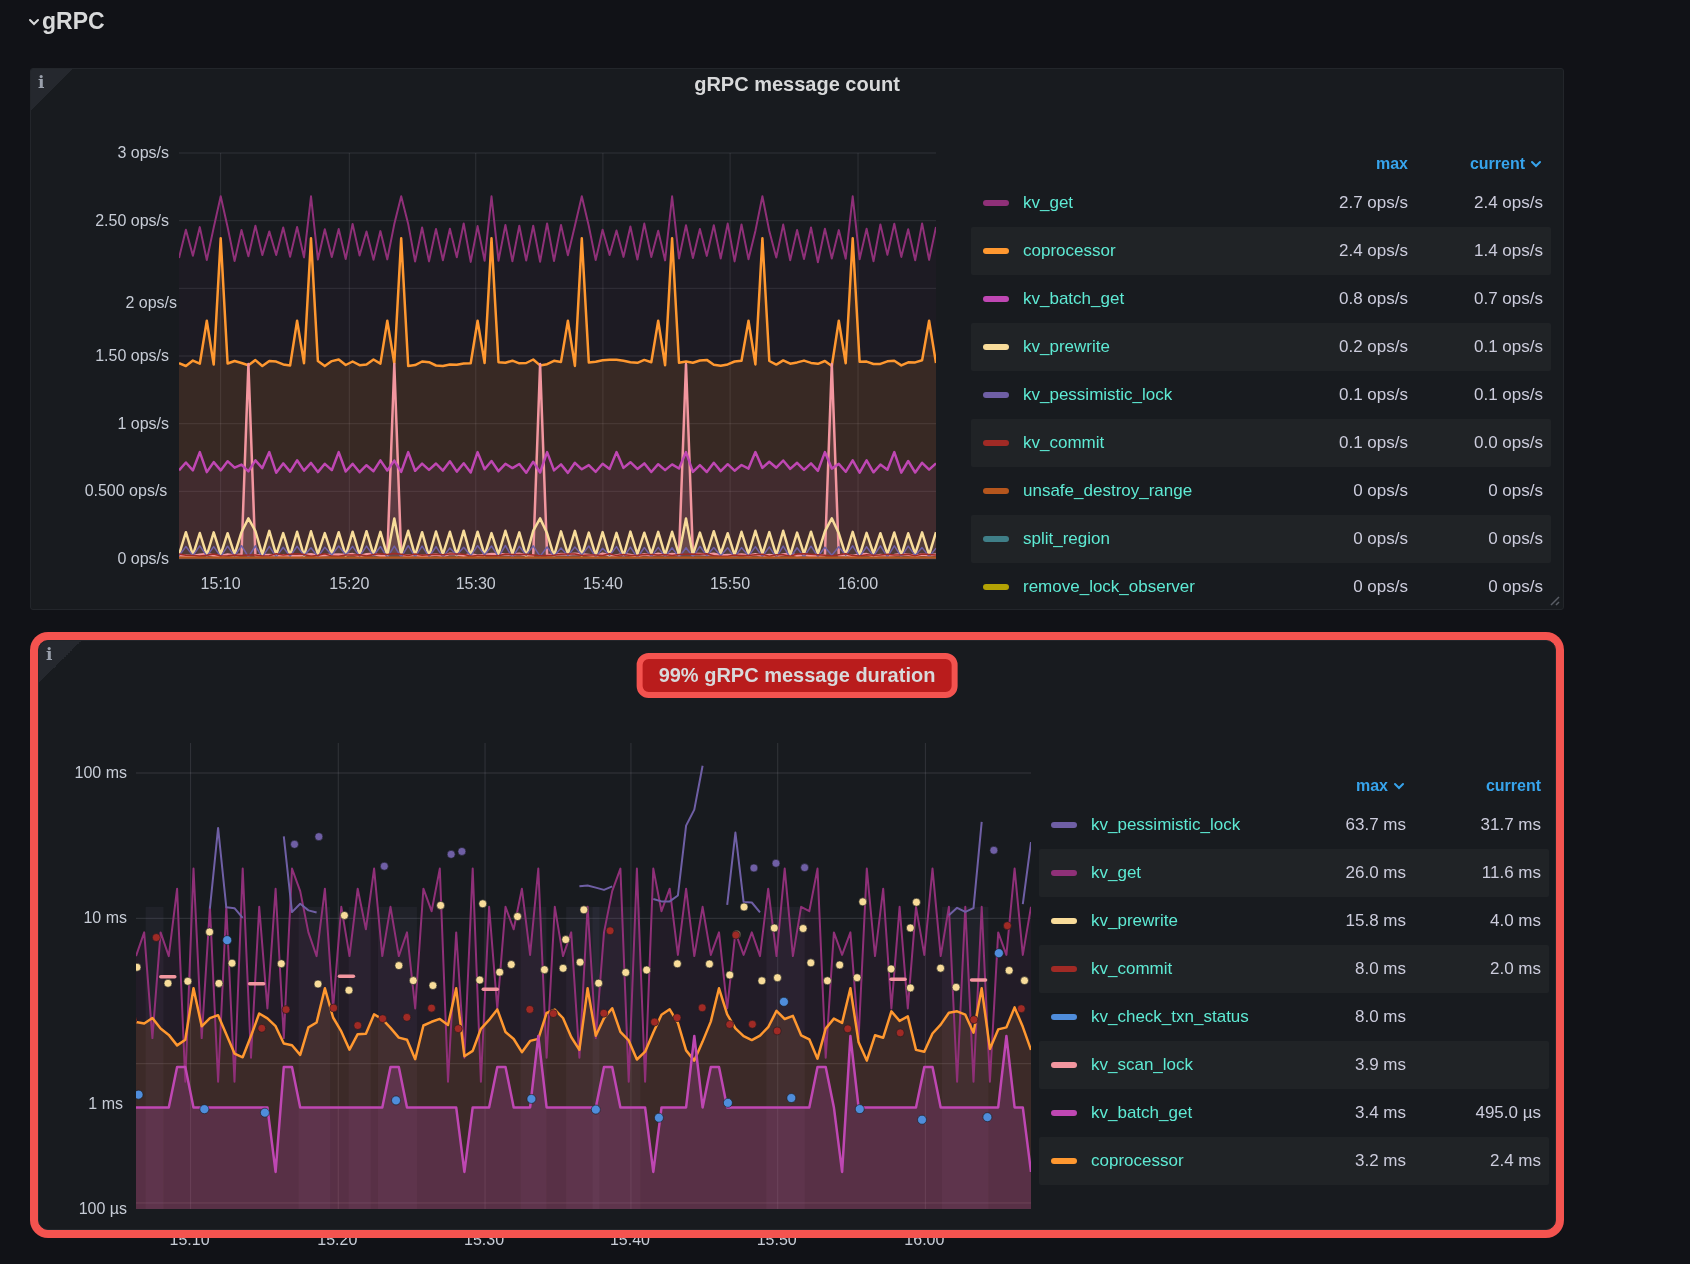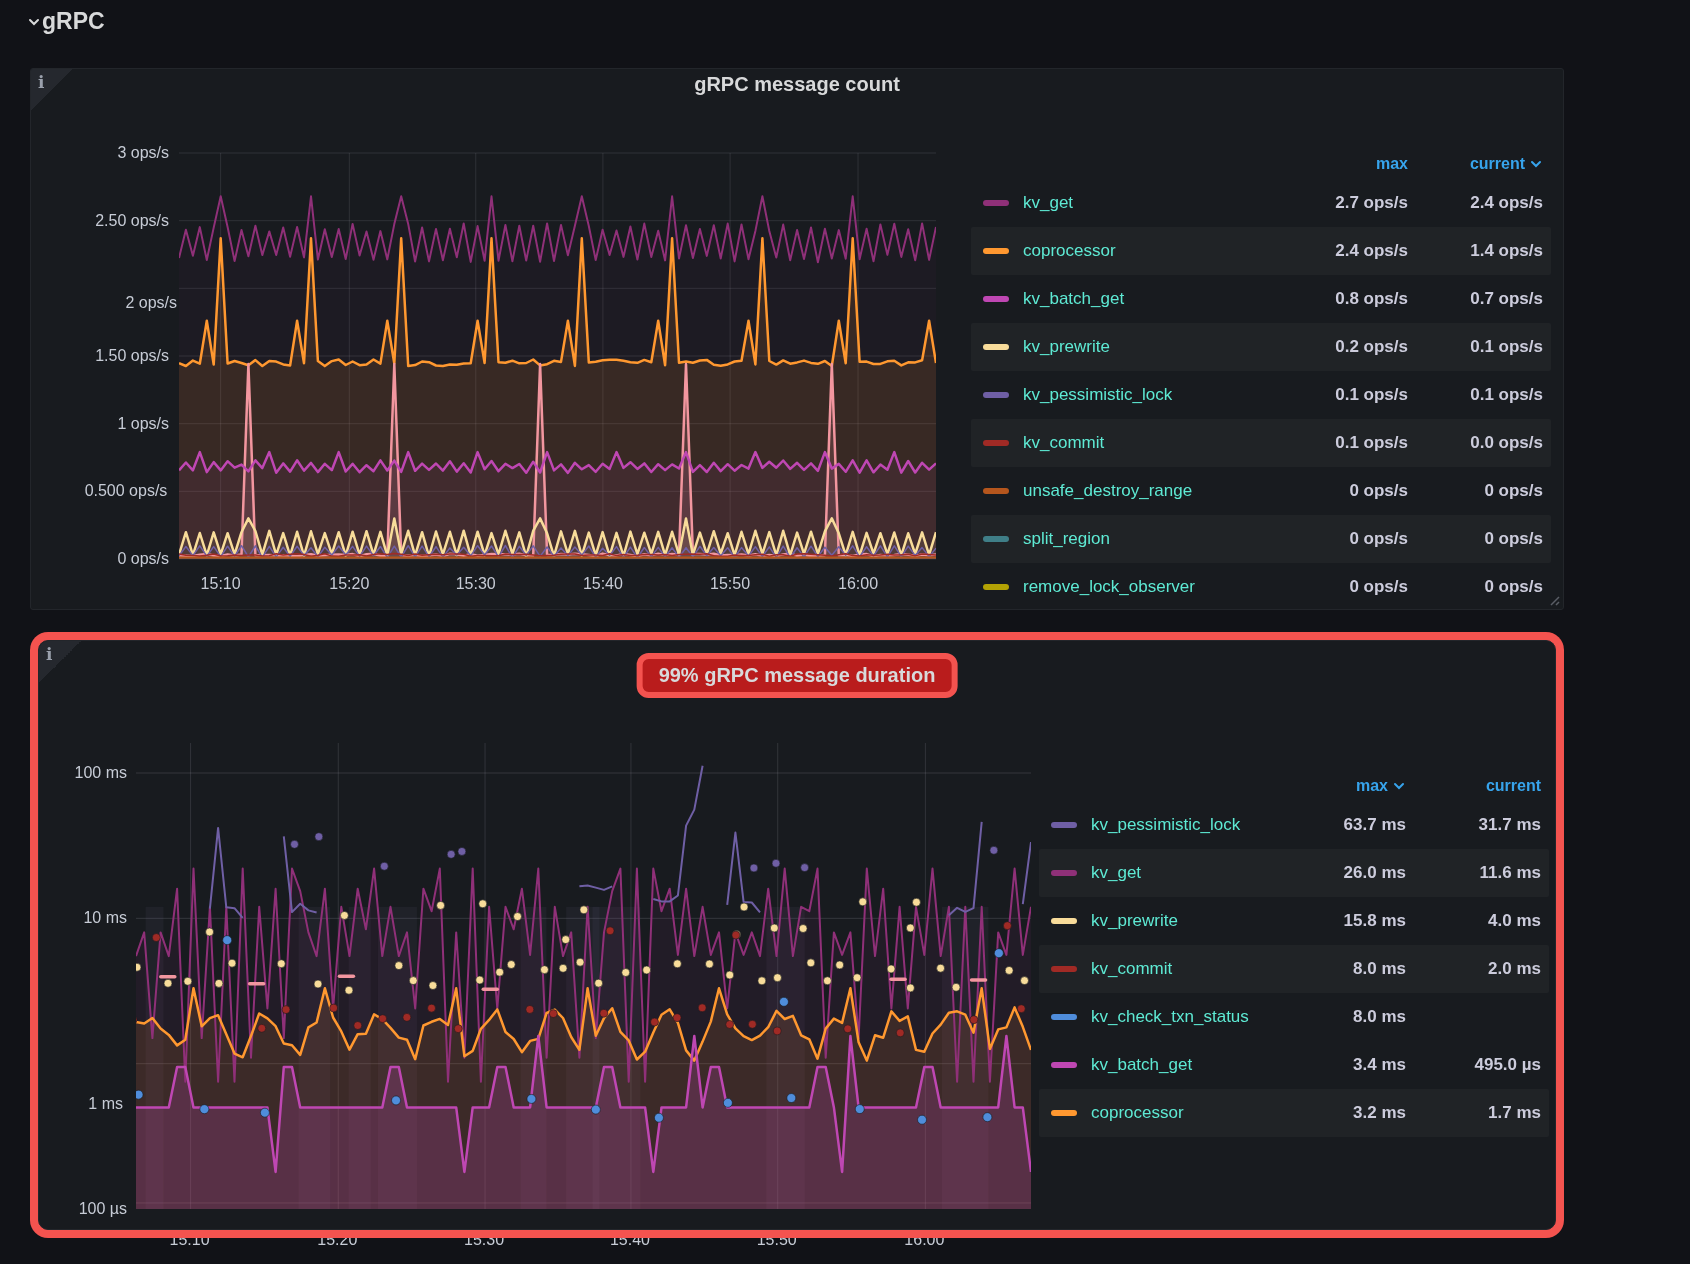--- a/index.html
+++ b/index.html
@@ -29,21 +29,21 @@
   .legend{position:absolute;font-size:17px;}
   .lheader{display:flex;align-items:center;height:30px;padding:0 8px 0 12px;}
   .lh{color:#37a4ec;font-weight:bold;font-size:16px;display:flex;align-items:center;justify-content:flex-end;gap:4px;cursor:pointer;}
   .lspacer{flex:1;}
   .max-col{width:130px;text-align:right;}
   .cur-col{width:135px;text-align:right;}
   .lrow{display:flex;align-items:center;height:48px;padding:0 8px 0 12px;border-radius:2px;}
   .lrow.alt{background:rgba(255,255,255,0.035);}
   .swatch{width:26px;height:6px;border-radius:3px;margin-right:14px;flex:none;}
   .llabel{flex:1;color:#5eead4;cursor:pointer;white-space:nowrap;overflow:hidden;}
-  .lval{color:#ccccdc;font-weight:bold;}
+  .lval{color:#ccccdc;}
   
   #xlabels2{position:absolute;left:0;top:1231px;width:1690px;height:33px;z-index:0;}
   .resize-handle{position:absolute;right:3px;bottom:3px;cursor:nwse-resize;}
 </style>
 </head>
 <body>
 <div class="page">
 
   <div class="section-header">
     <svg width="16" height="16" viewBox="0 0 16 16">
@@ -369,31 +369,37 @@
             <span class="llabel">kv_commit</span>
             <span class="lval max-col">8.0 ms</span>
             <span class="lval cur-col">2.0 ms</span>
           </div>
           <div class="lrow">
             <span class="swatch" style="background: rgb(79, 141, 219);"></span>
             <span class="llabel">kv_check_txn_status</span>
             <span class="lval max-col">8.0 ms</span>
             <span class="lval cur-col"></span>
           </div>
+          <div class="lrow alt">
+            <span class="swatch" style="background: rgb(242, 150, 159);"></span>
+            <span class="llabel">kv_scan_lock</span>
+            <span class="lval max-col">3.9 ms</span>
+            <span class="lval cur-col"></span>
+          </div>
           <div class="lrow">
             <span class="swatch" style="background: rgb(191, 71, 179);"></span>
             <span class="llabel">kv_batch_get</span>
             <span class="lval max-col">3.4 ms</span>
             <span class="lval cur-col">495.0 µs</span>
           </div>
           <div class="lrow alt">
             <span class="swatch" style="background: rgb(255, 152, 48);"></span>
             <span class="llabel">coprocessor</span>
             <span class="lval max-col">3.2 ms</span>
-            <span class="lval cur-col">1.7 ms</span>
+            <span class="lval cur-col">2.4 ms</span>
           </div>
         </div>
     </div>
   </div>
 
   <div id="xlabels2">
       <div class="tick xtick" style="left: 159.595px; top: 0px; width: 60px; text-align: center;">15:10</div>
       <div class="tick xtick" style="left: 307.27px; top: 0px; width: 60px; text-align: center;">15:20</div>
       <div class="tick xtick" style="left: 454.05px; top: 0px; width: 60px; text-align: center;">15:30</div>
       <div class="tick xtick" style="left: 599.935px; top: 0px; width: 60px; text-align: center;">15:40</div>

